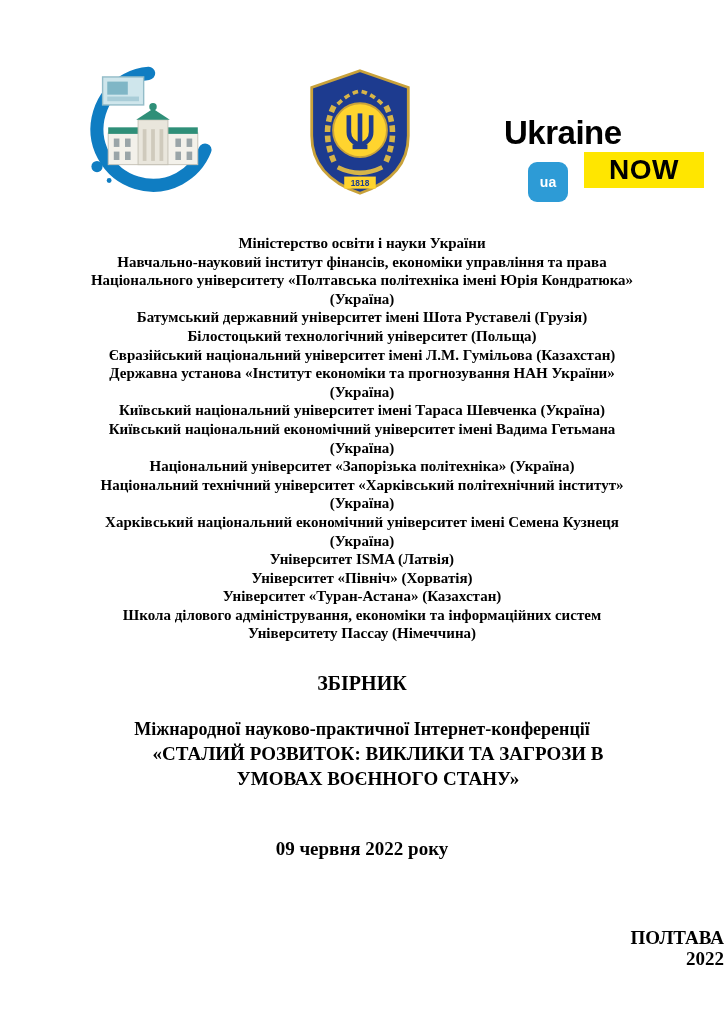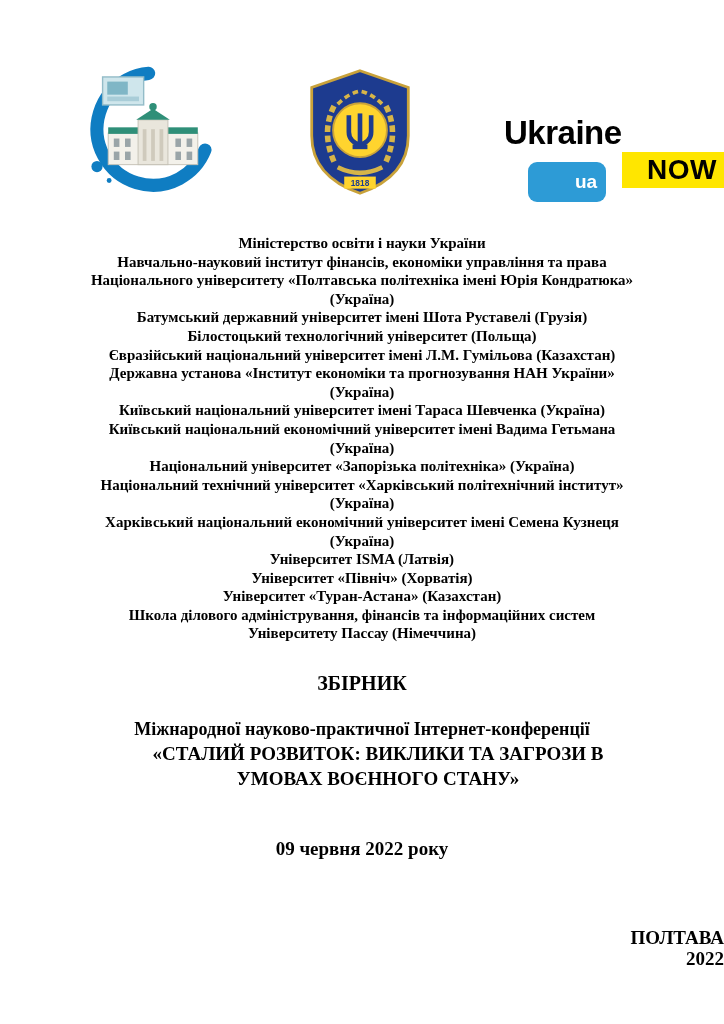--- a/index.html
+++ b/index.html
@@ -30,24 +30,23 @@
   .un-word{
     font-weight:700;font-size:33px;line-height:34px;color:#000;
     letter-spacing:-0.5px;
     align-self:flex-start;
     padding-left:12px;
     margin-top:44px;
   }
   .un-row{display:flex;align-items:flex-start;gap:16px;margin-top:2px;padding-left:36px;}
   .ua-badge{
     width:40px;height:40px;background:#2d9bd6;border-radius:9px;
-    color:#fff;font-weight:700;font-size:19px;
+    color:#fff;font-weight:700;font-size:14px;
     display:flex;align-items:center;justify-content:center;
     transform:translateY(10px);
-    padding-left:38px;
   }
   .now-badge{
     background:#ffe600;color:#000;font-weight:800;font-size:28px;
     line-height:30px;padding:3px 25px;letter-spacing:0.5px;
   }
   
   .ministry-block{margin-top:32px;}
   .line{
     text-align:center;
     font-weight:bold;
@@ -159,21 +158,21 @@
     <div class="line">Київський національний економічний університет імені Вадима Гетьмана</div>
     <div class="line">(Україна)</div>
     <div class="line">Національний університет «Запорізька політехніка» (Україна)</div>
     <div class="line">Національний технічний університет «Харківський політехнічний інститут»</div>
     <div class="line">(Україна)</div>
     <div class="line">Харківський національний економічний університет імені Семена Кузнеця</div>
     <div class="line">(Україна)</div>
     <div class="line">Університет ISMA (Латвія)</div>
     <div class="line">Університет «Північ» (Хорватія)</div>
     <div class="line">Університет «Туран-Астана» (Казахстан)</div>
-    <div class="line">Школа ділового адміністрування, фінансів та інформаційних систем</div>
+    <div class="line">Школа ділового адміністрування, економіки та інформаційних систем</div>
     <div class="line">Університету Пассау (Німеччина)</div>
   </div>
 
   <div>
     <div class="zbirnyk">ЗБІРНИК</div>
     <div class="conf-line">Міжнародної науково-практичної Інтернет-конференції</div>
     <div class="conf-title">«СТАЛИЙ РОЗВИТОК: ВИКЛИКИ ТА ЗАГРОЗИ В</div>
     <div class="conf-title">УМОВАХ ВОЄННОГО СТАНУ»</div>
     <div class="date-line">09 червня 2022 року</div>
   </div>

